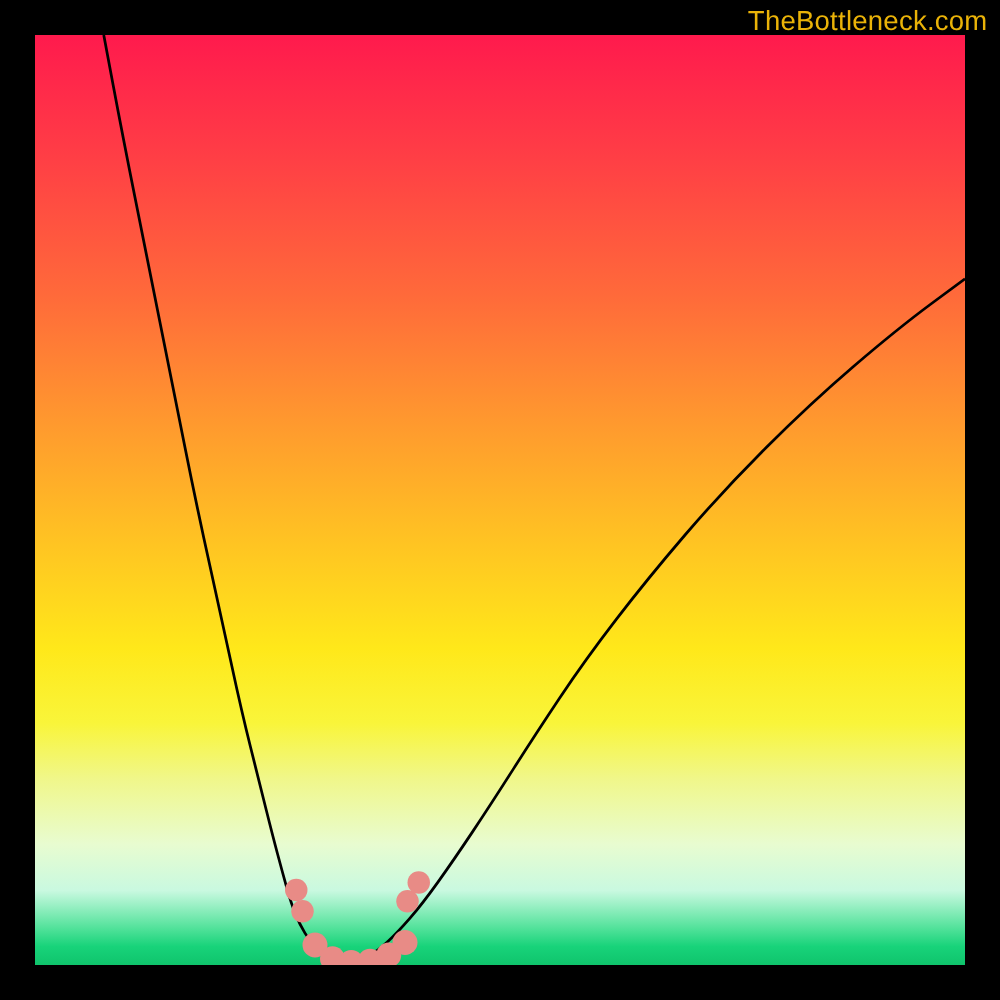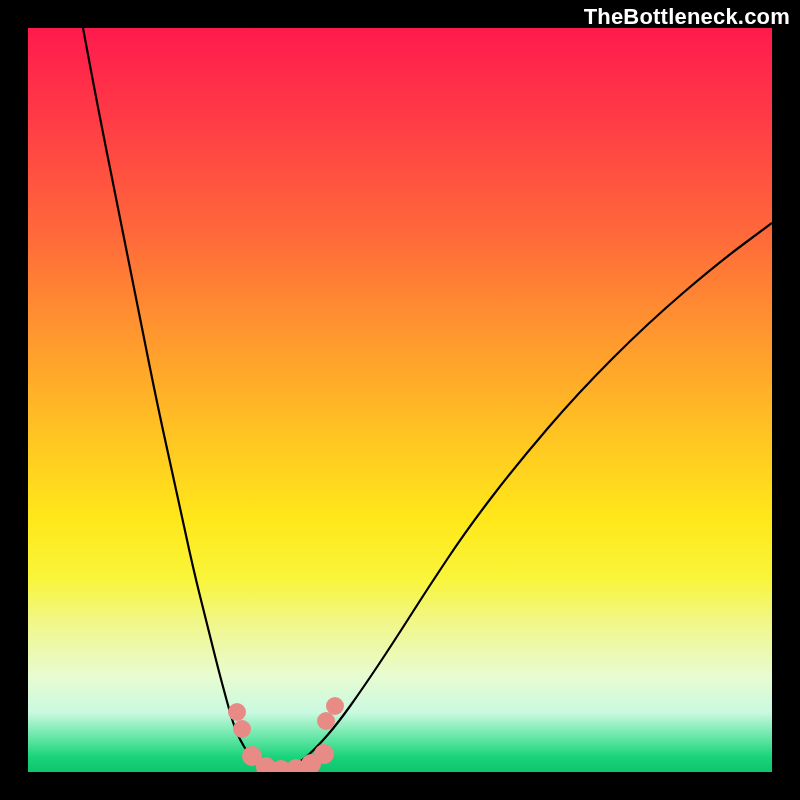--- a/index.html
+++ b/index.html
@@ -31,23 +31,23 @@
       #c9f9e0 92%,
       #53e29b 96%,
       #18d37a 98%,
       #0fc46c 100%
     );
   }
   .watermark {
     position: absolute;
     top: 4px;
     right: 10px;
-    color: #ffffff;
+    color: #eab308;
     font-size: 22px;
-    font-weight: 700;
+    font-weight: 400;
     letter-spacing: 0.2px;
     user-select: none;
   }
   svg.curve {
     position: absolute;
     left: 0;
     top: 0;
     width: 744px;
     height: 744px;
   }

